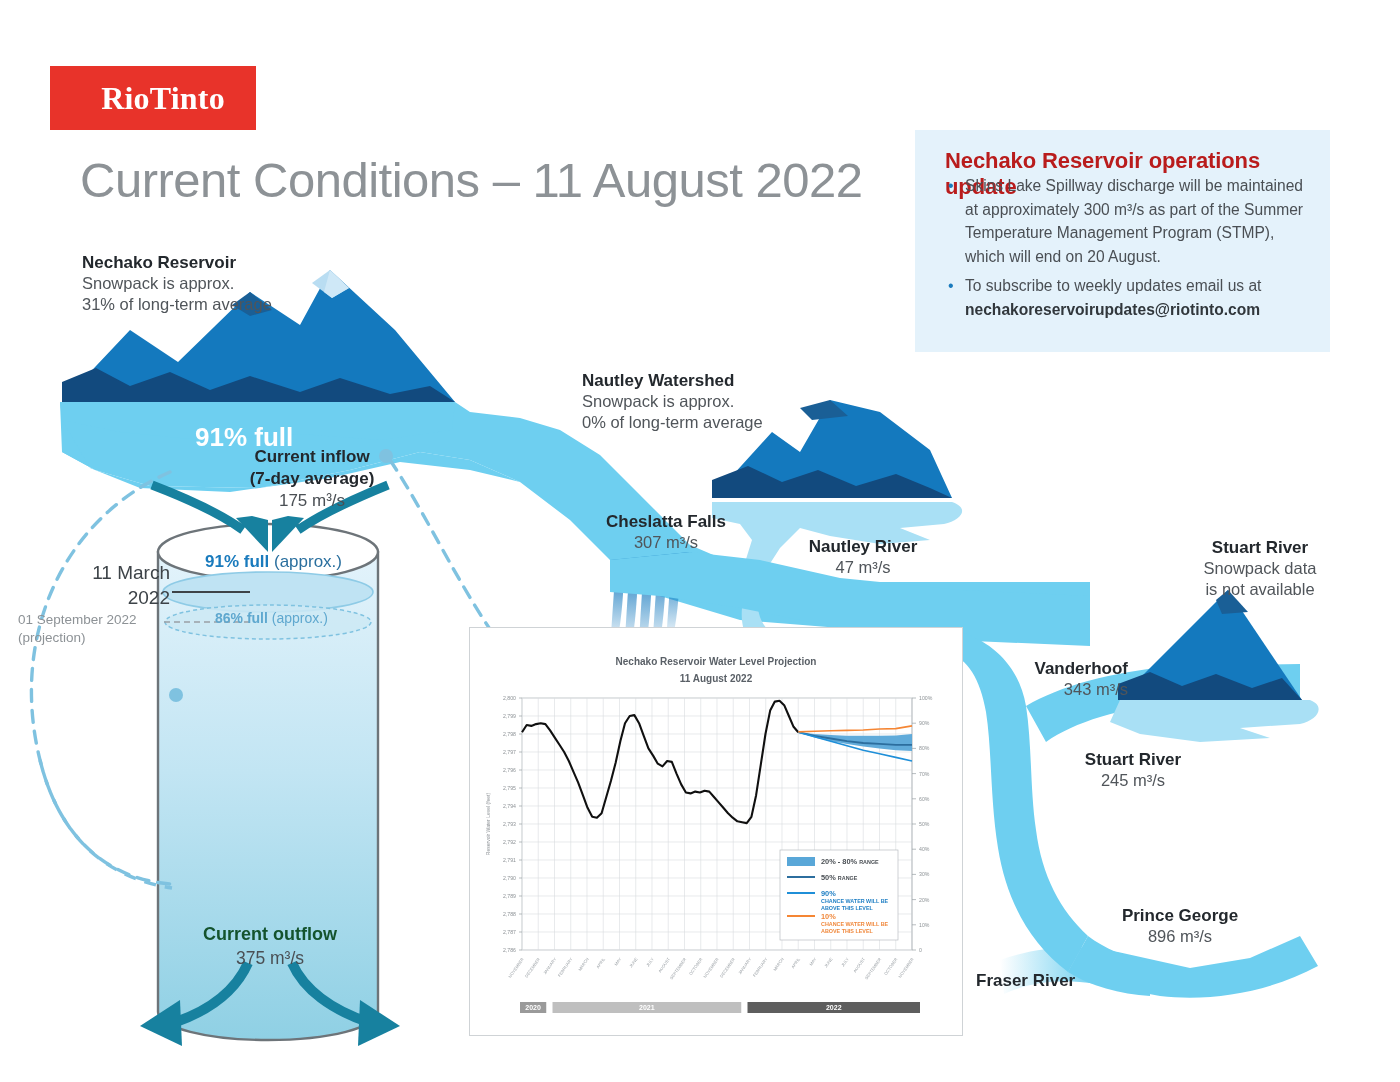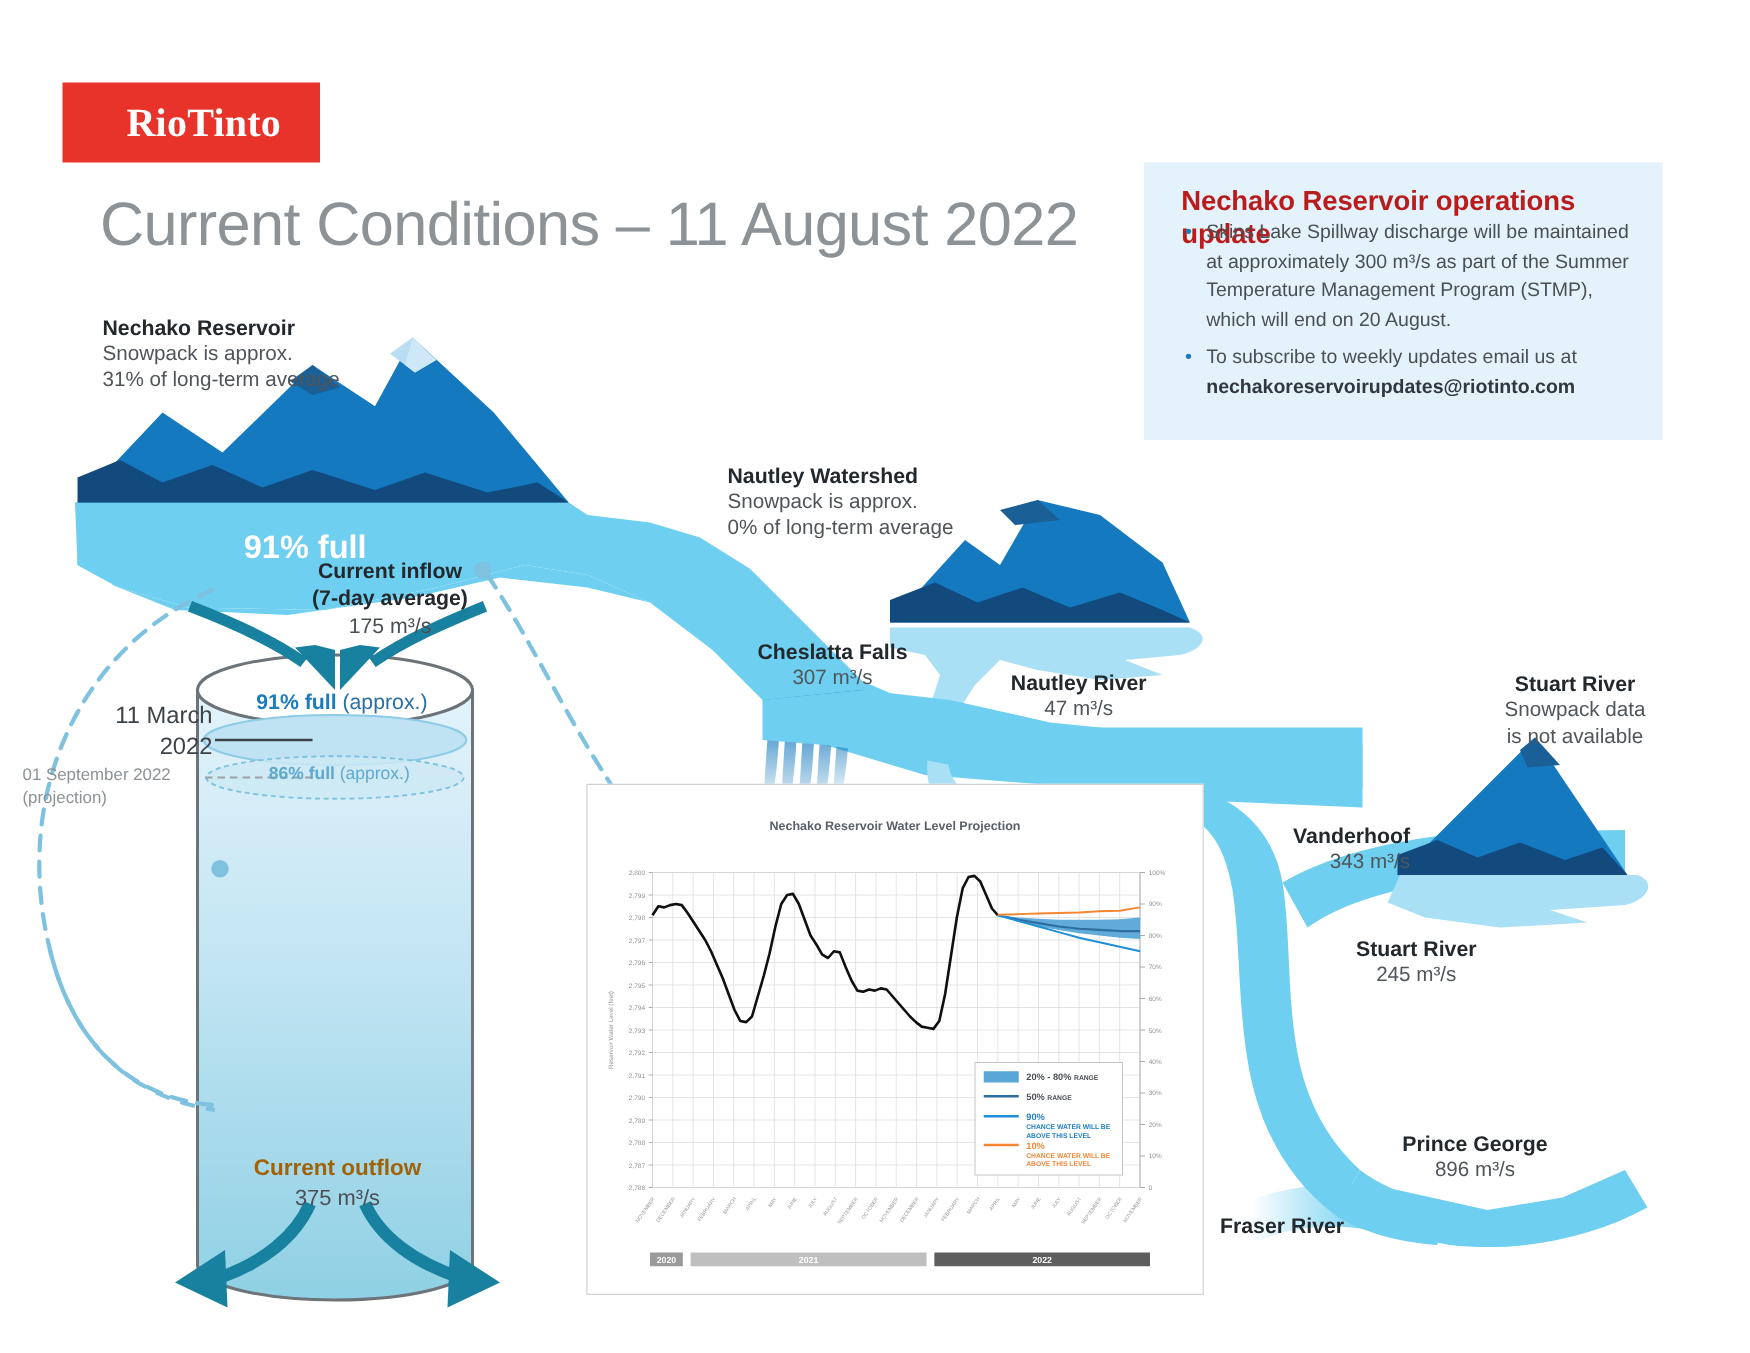--- a/index.html
+++ b/index.html
@@ -49,21 +49,21 @@
   #t-inflow .n{font-size:17px;color:#4a4f54;display:block;}
   #t-date1{left:60px;top:560px;width:110px;text-align:right;font-size:19px;
         color:#3d4348;line-height:25px;}
   #t-date2{left:18px;top:611px;width:152px;text-align:left;font-size:13.5px;
         color:#8d9296;line-height:18px;}
   #t-91approx{left:205px;top:552px;font-size:17px;font-weight:700;color:#1a7bbd;}
   #t-91approx span{font-weight:400;color:#2a6f9e;}
   #t-86approx{left:215px;top:610px;font-size:14px;font-weight:700;color:#5fa8cf;}
   #t-86approx span{font-weight:400;}
   #t-outflow{left:160px;top:922px;width:220px;text-align:center;line-height:24px;}
-  #t-outflow .b{font-size:18px;font-weight:700;color:#a16207;display:block;}
+  #t-outflow .b{font-size:18px;font-weight:700;color:#14532d;display:block;}
   #t-outflow .n{font-size:17.5px;color:#4a4f54;display:block;}
 
   
   #l-nechako{left:82px;top:252px;}
   #l-nautley{left:582px;top:370px;}
   #l-cheslatta{left:604px;top:511px;width:124px;text-align:center;}
   #l-nautleyriver{left:800px;top:536px;width:126px;text-align:center;}
   #l-stuartsnow{left:1160px;top:537px;width:200px;text-align:center;}
   #l-vanderhoof{left:988px;top:658px;width:140px;text-align:right;}
   #l-stuartriver{left:1058px;top:749px;width:150px;text-align:center;}
@@ -319,20 +319,21 @@
 <div id="t-86approx" class="abs"><b>86% full</b><span> (approx.)</span></div>
 
 <div id="t-outflow" class="abs">
   <span class="b">Current outflow</span>
   <span class="n">375 m³/s</span>
 </div>
 
 <div id="chart-card" class="abs">
   <div id="chart-title">
     <div>Nechako Reservoir Water Level Projection</div>
+    <div>11 August 2022</div>
   </div>
   <svg id="chart-plot" viewBox="0 0 492 345">
       <rect x="52" y="8" width="390" height="252" fill="#ffffff" stroke="#b9bec2" stroke-width="0.7"></rect>
       <line x1="52" y1="8" x2="52" y2="260" stroke="#d8dcdf" stroke-width="0.6"></line>
       <line x1="68.25" y1="8" x2="68.25" y2="260" stroke="#d8dcdf" stroke-width="0.6"></line>
       <line x1="84.5" y1="8" x2="84.5" y2="260" stroke="#d8dcdf" stroke-width="0.6"></line>
       <line x1="100.75" y1="8" x2="100.75" y2="260" stroke="#d8dcdf" stroke-width="0.6"></line>
       <line x1="117" y1="8" x2="117" y2="260" stroke="#d8dcdf" stroke-width="0.6"></line>
       <line x1="133.25" y1="8" x2="133.25" y2="260" stroke="#d8dcdf" stroke-width="0.6"></line>
       <line x1="149.5" y1="8" x2="149.5" y2="260" stroke="#d8dcdf" stroke-width="0.6"></line>

